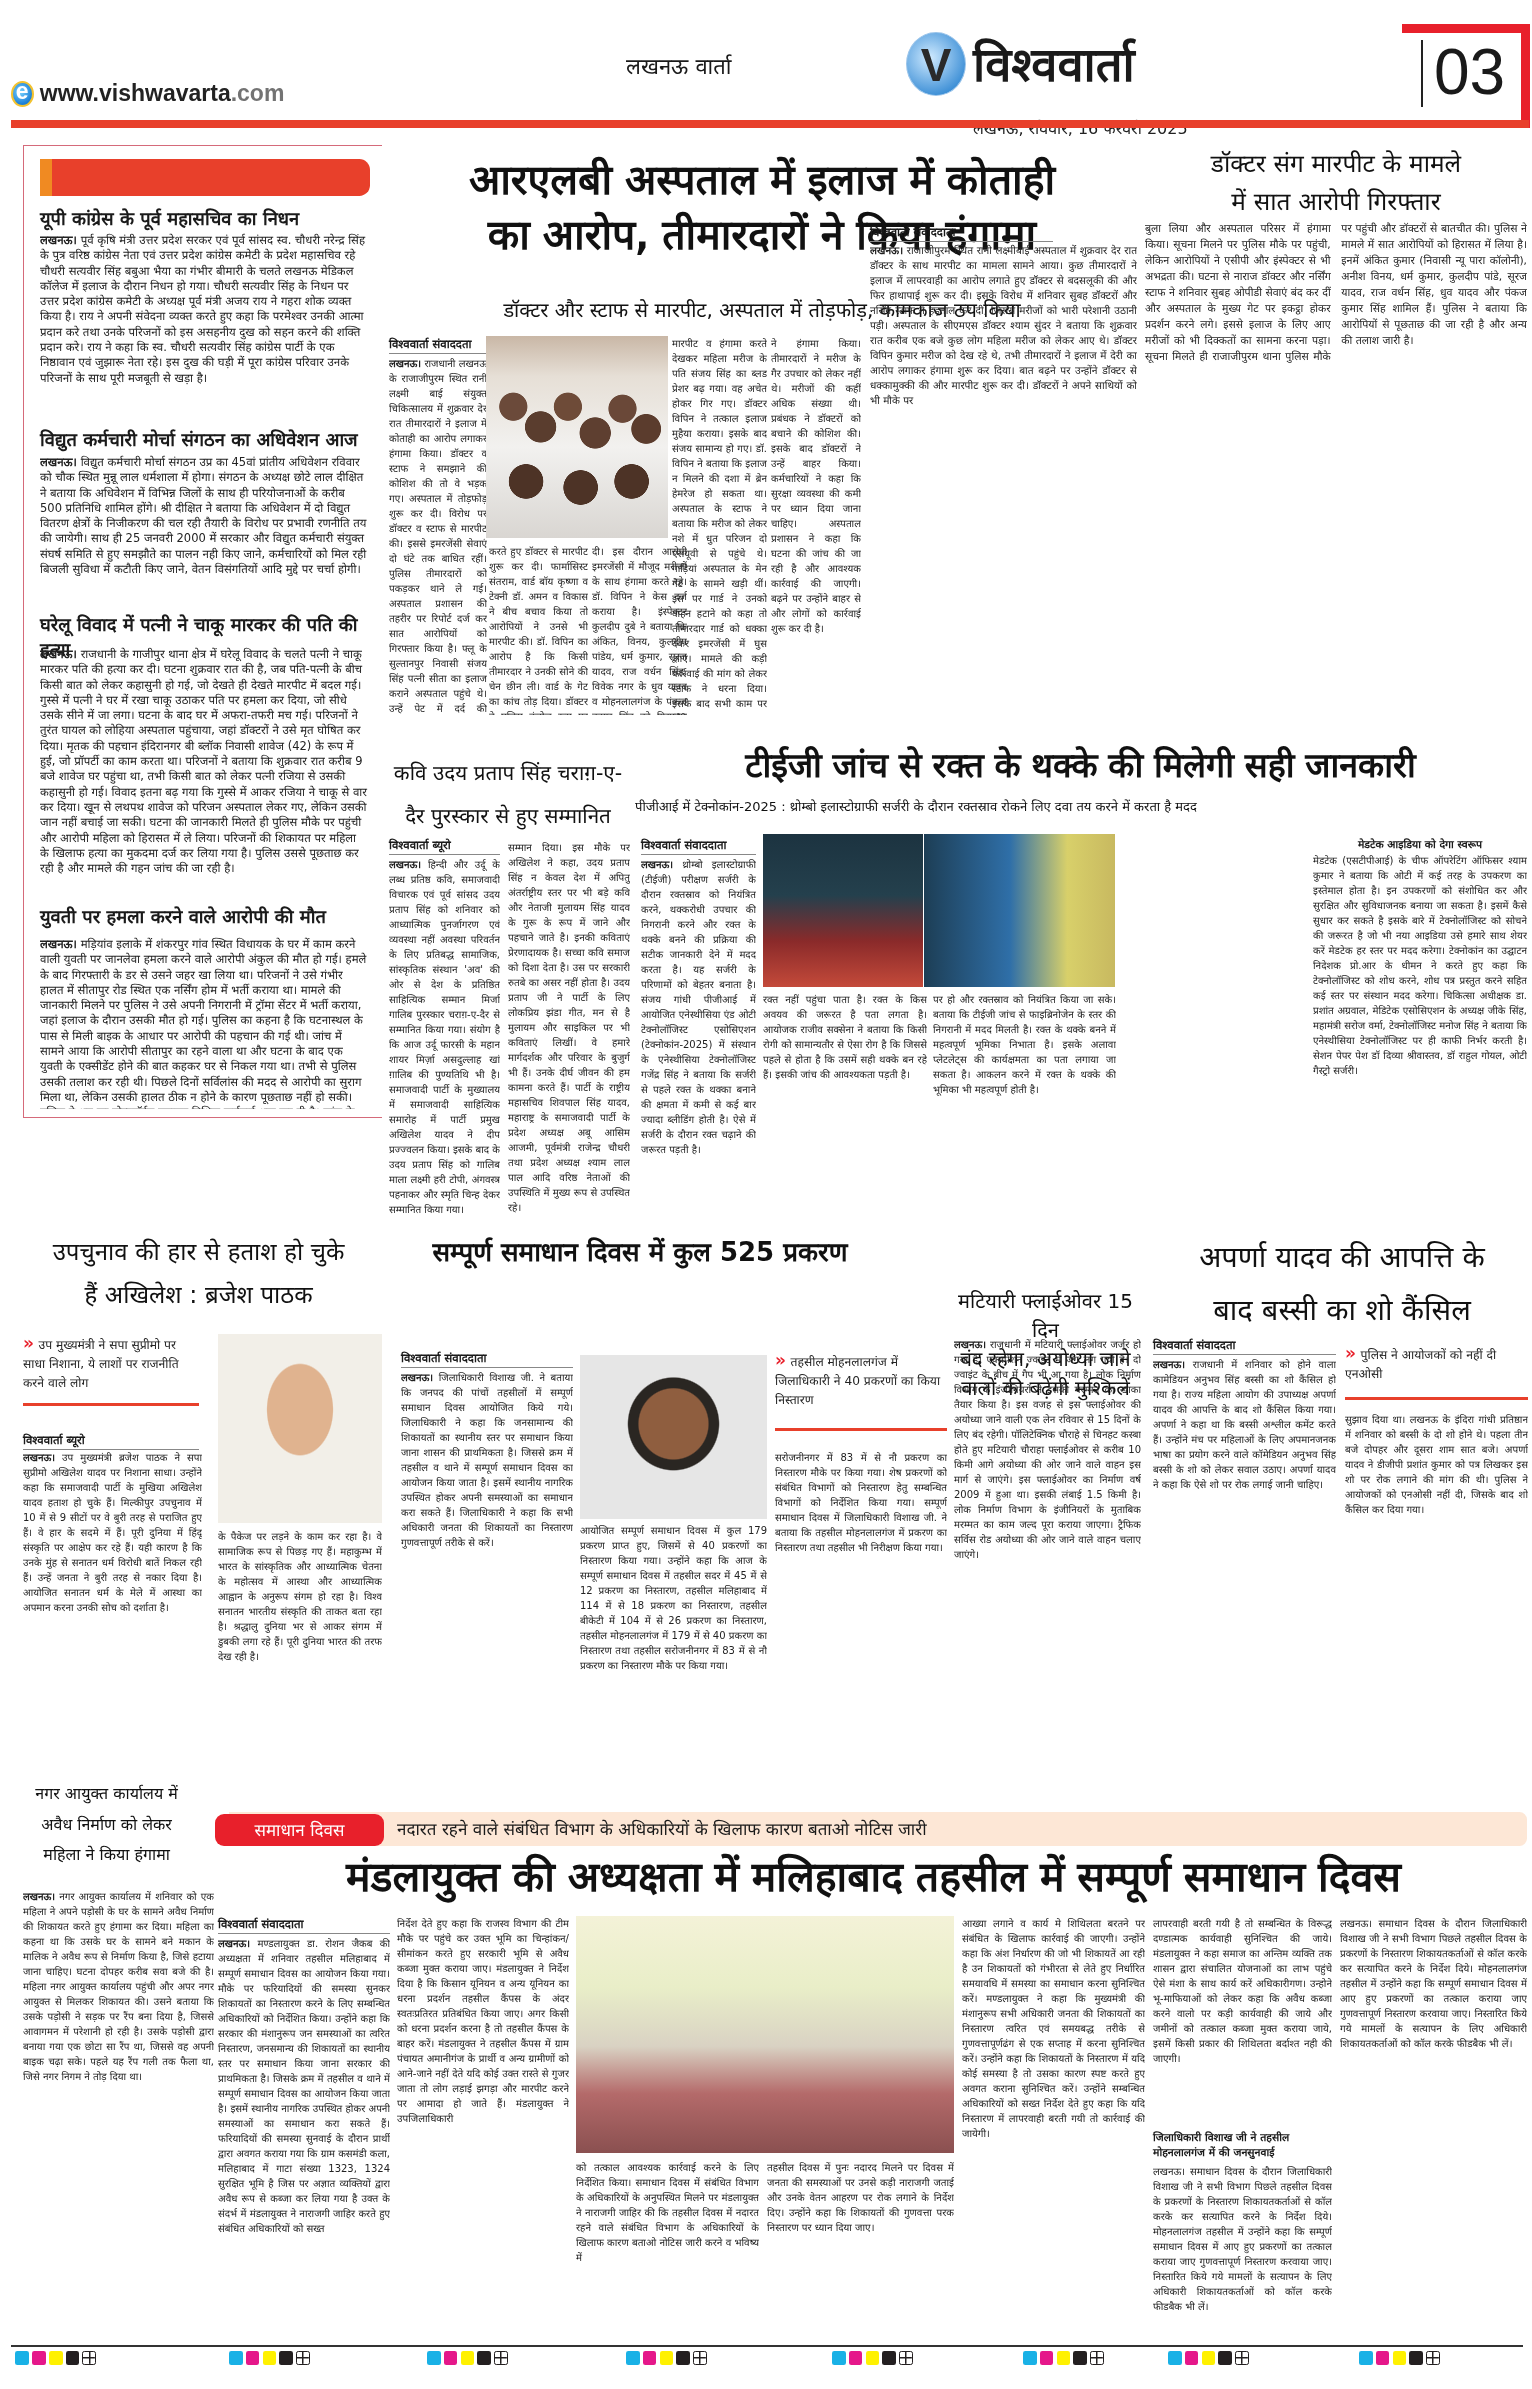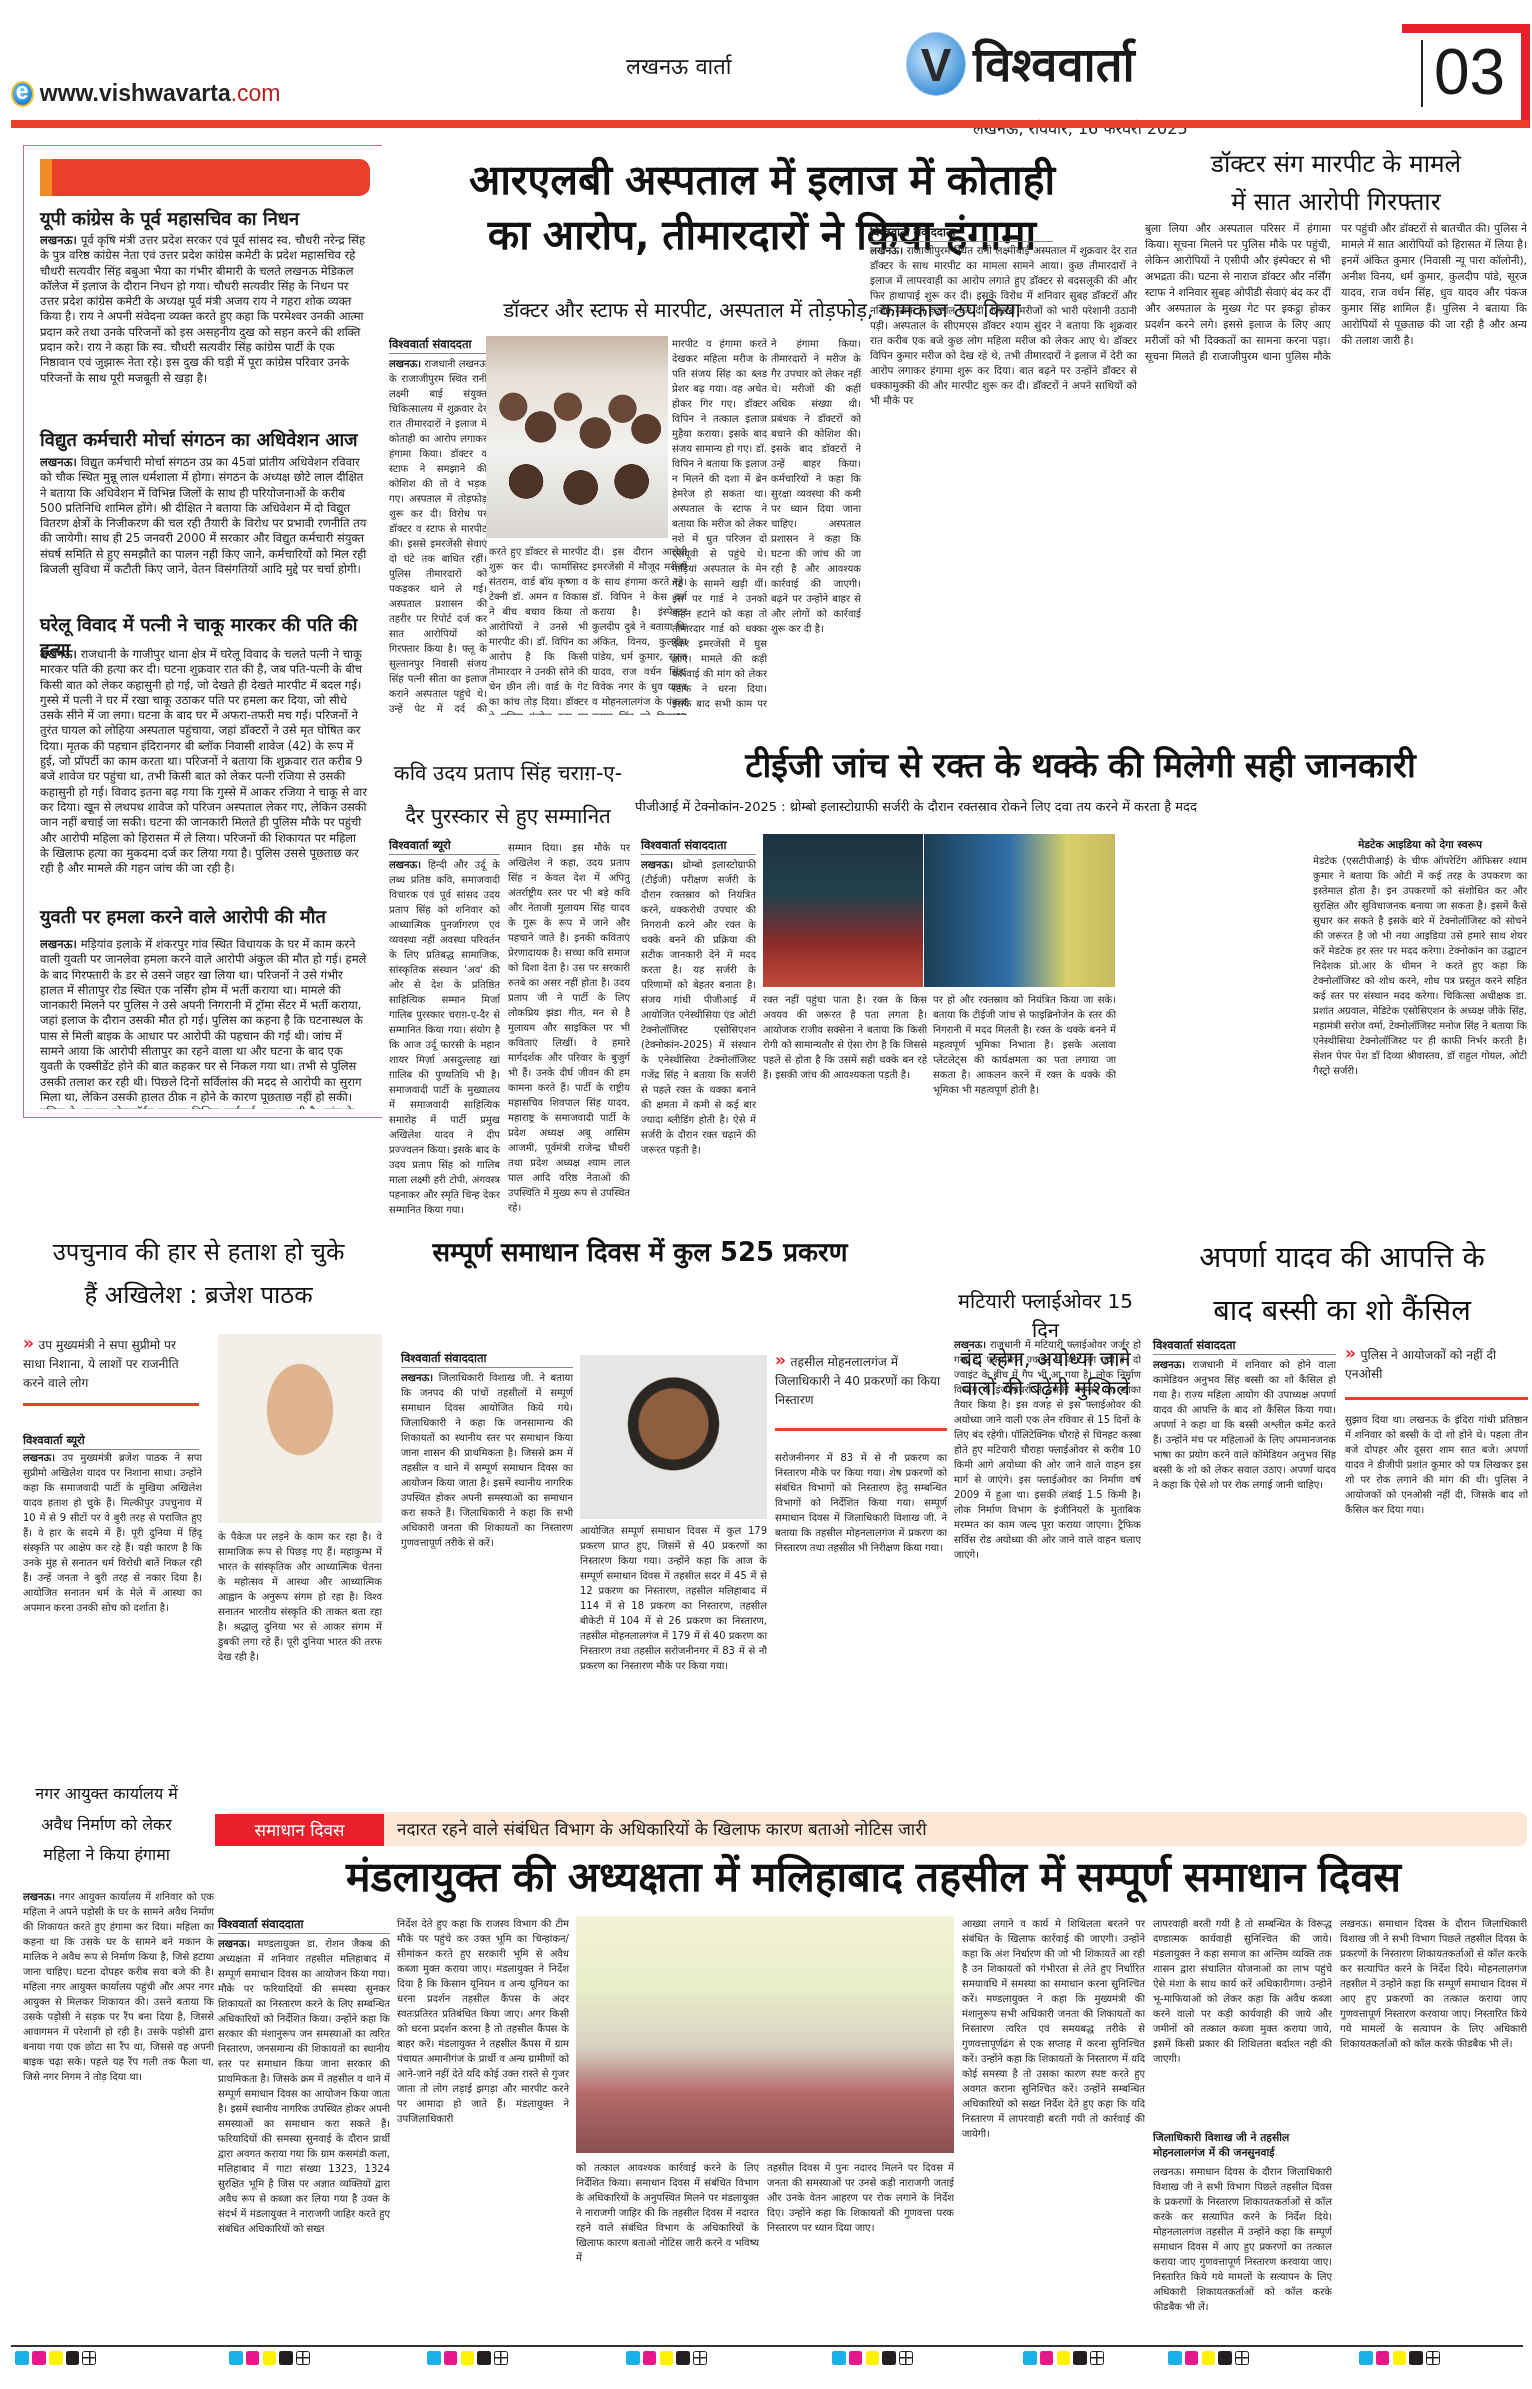--- a/index.html
+++ b/index.html
@@ -1,20 +1,20 @@
 <!DOCTYPE html>
 <html style="font-size:12.2px"><head>
 <meta charset="utf-8">
 <style>
   * { box-sizing: border-box; margin: 0; padding: 0; }
   body { width: 1533px; height: 2389px; background: #fff; font-family: "DejaVu Sans", sans-serif; color: #1a1a1a; position: relative; overflow: hidden; }
   .abs { position: absolute; }
   .masthead-title { left: 626px; top: 50px; font-size: 22px; font-weight: normal; color: #1a1a1a; }
   .site-url { left: 10.7px; top: 80px; font-family: "Liberation Sans", sans-serif; font-size: 23px; font-weight: bold; color: #222; display: flex; align-items: center; gap: 6.1px; }
-  .site-url .com { color: #b91c1c; font-weight: normal; }
+  .site-url .com { color: #737373; font-weight: bold; }
   .ie-icon { width: 23px; height: 26px; border-radius: 50%; background: radial-gradient(circle at 40% 40%, #7ad3ff, #1a7fd6 70%); position: relative; border: 2.3px solid #f2c230; border-left-color: #f2c230; }
   .ie-icon::after { content: "e"; position: absolute; left: 3.1px; top: -4.6px; font-size: 23px; color: #fff; font-weight: bold; }
   .red-bar { left: 10.7px; top: 120px; width: 1518px; height: 8.4px; background: #e8402b; }
   .logo { left: 906px; top: 32px; width: 60px; height: 64px; border-radius: 50%; background: radial-gradient(circle at 40% 40%, #cfeaff, #3d8fd6 75%); border: 1.5px solid #9ac4ea; }
   .logo::after { content: "V"; position: absolute; left: 13.7px; top: 4.6px; font-size: 46px; font-weight: bold; color: #2a2a2a; font-family: "Liberation Sans", sans-serif; }
   .brand { left: 944px; top: 30.5px; font-size: 47px; font-weight: bold; color: #1a1a1a; }
   .brand-date { left: 944px; top: 85px; font-size: 16px; color: #222; margin-top: 32px; }
   .page-box { left: 1402px; top: 24.4px; width: 128px; height: 104px; border-top: 9.2px solid #e8202b; border-right: 9.2px solid #e8202b; }
   .page-num { left: 1111px; top: 35px; font-family: Liberation Sans, sans-serif; font-size: 64px; color: #1a1a1a; }
 
@@ -46,21 +46,21 @@
   .portrait-red { background: linear-gradient(180deg, #1c3340 0%, #24404d 40%, #8a2a2a 70%, #c44a3a 100%); }
   .portrait-man { background: radial-gradient(ellipse at 50% 40%, #e0b38f 0 28%, #f2efe8 29% 100%); }
   .portrait-man2 { background: radial-gradient(ellipse at 50% 42%, #8f5e3f 0 26%, #2a2622 27% 34%, #e6e6e6 35% 100%); }
   .meeting { background: linear-gradient(180deg, #f4f2d8 0%, #e9eec8 30%, #d9d2c3 55%, #b46a6a 75%, #8a5050 100%); }
 
   .rule-red { background: #e8402b; height: 3.1px; }
   .pull { font-size: 12.2px; line-height: 19px; color: #222; }
   .pull .chev { color: #e8202b; font-weight: bold; font-size: 17px; margin-right: 4.6px; }
 
   .banner-band { left: 229px; top: 1812px; width: 1298px; height: 34px; background: #fde7d6; border-radius: 0 7.6px 7.6px 0; }
-  .banner-tag { left: 215px; top: 1814px; width: 169px; height: 32px; background: #e8202b; color: #fff; font-size: 17px; text-align: center; line-height: 32px; }
+  .banner-tag { left: 215px; top: 1814px; width: 169px; height: 32px; background: #e8202b; color: #fff; font-size: 17px; text-align: center; line-height: 32px; border-radius: 9px; }
   .banner-text { left: 397px; top: 1817px; font-size: 17px; color: #1a1a1a; }
 
   .cmyk { top: 2351px; height: 13.7px; display: flex; gap: 3.1px; }
   .cmyk div { width: 13.7px; height: 13.7px; border-radius: 2.3px; }
   .c { background: #19b1e6; } .m { background: #e5178a; } .y { background: #fff100; } .k { background: #231f20; }
   .reg { border: 1.5px solid #231f20; background: linear-gradient(#231f20,#231f20) center/100% 1.5px no-repeat, linear-gradient(#231f20,#231f20) center/1.5px 100% no-repeat; }
   .bottom-rule { left: 10.7px; top: 2345px; width: 1512px; height: 1.5px; background: #333; }
 </style>
 </head>
 <body>

